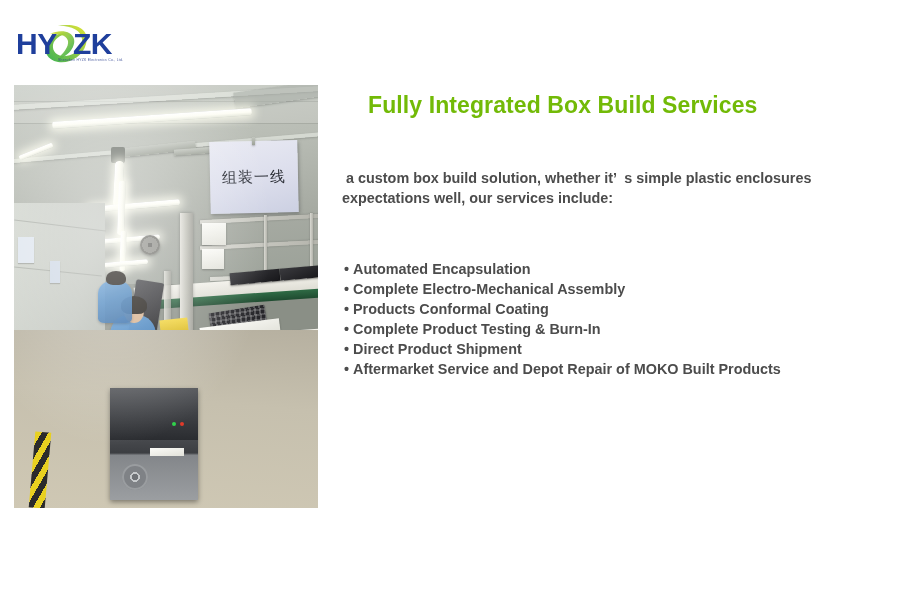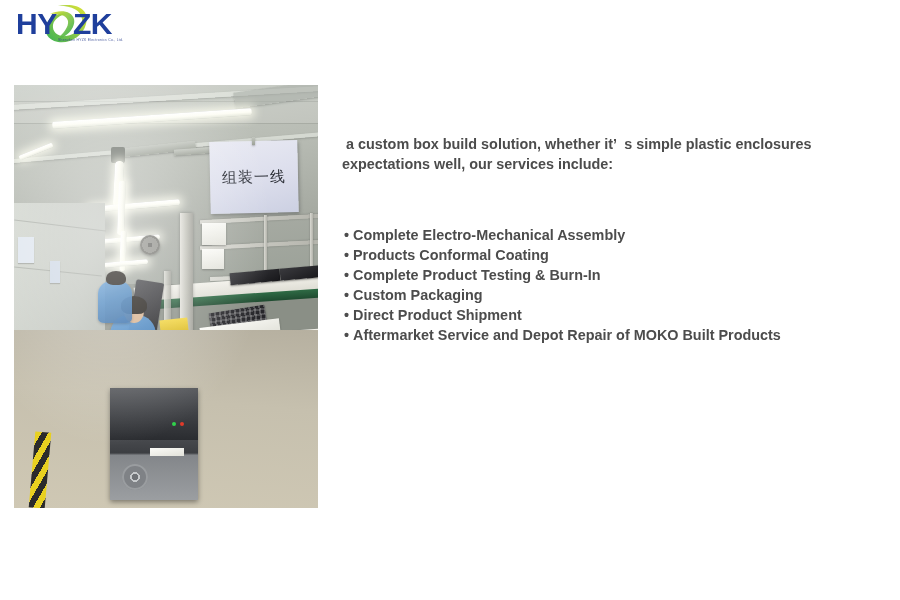--- a/index.html
+++ b/index.html
@@ -13,21 +13,21 @@
     position: relative;
     overflow: hidden;
     font-family: "Liberation Sans", sans-serif;
     background: #ffffff;
   }
 
   
   .logo-block {
     position: absolute;
     left: 14px;
-    top: 0;
+    top: 20px;
     width: 120px;
     height: 50px;
   }
   .logo-svg { display: block; }
   .logo-tagline {
     position: absolute;
     left: 44px;
     top: 38px;
     font-size: 3.4px;
     letter-spacing: 0.25px;
@@ -403,27 +403,28 @@
       <div class="led" style="left:70px;top:34px;background:#e03a2a"></div>
       <div class="panel-white" style="left:40px;top:60px;width:34px;height:8px;box-shadow:none"></div>
     </div>
 
     <div class="glare" style="inset:0"></div>
   </div>
 </div>
 
 <div class="content">
 
+  <h1 class="title">Fully Integrated Box Build Services</h1>
 
   <div class="body-copy">
     <span class="ln"> a custom box build solution, whether it’  s simple plastic enclosures</span>
     <span class="ln">expectations well, our services include:</span>
   </div>
 
   <ul class="bullets">
+    <li><span class="dot">•</span><span>Automated Encapsulation</span></li>
     <li><span class="dot">•</span><span>Complete Electro-Mechanical Assembly</span></li>
     <li><span class="dot">•</span><span>Products Conformal Coating</span></li>
     <li><span class="dot">•</span><span>Complete Product Testing &amp; Burn-In</span></li>
-    <li><span class="dot">•</span><span>Custom Packaging</span></li>
     <li><span class="dot">•</span><span>Direct Product Shipment</span></li>
     <li><span class="dot">•</span><span>Aftermarket Service and Depot Repair of MOKO Built Products</span></li>
   </ul>
 </div>
 
 </body></html>

